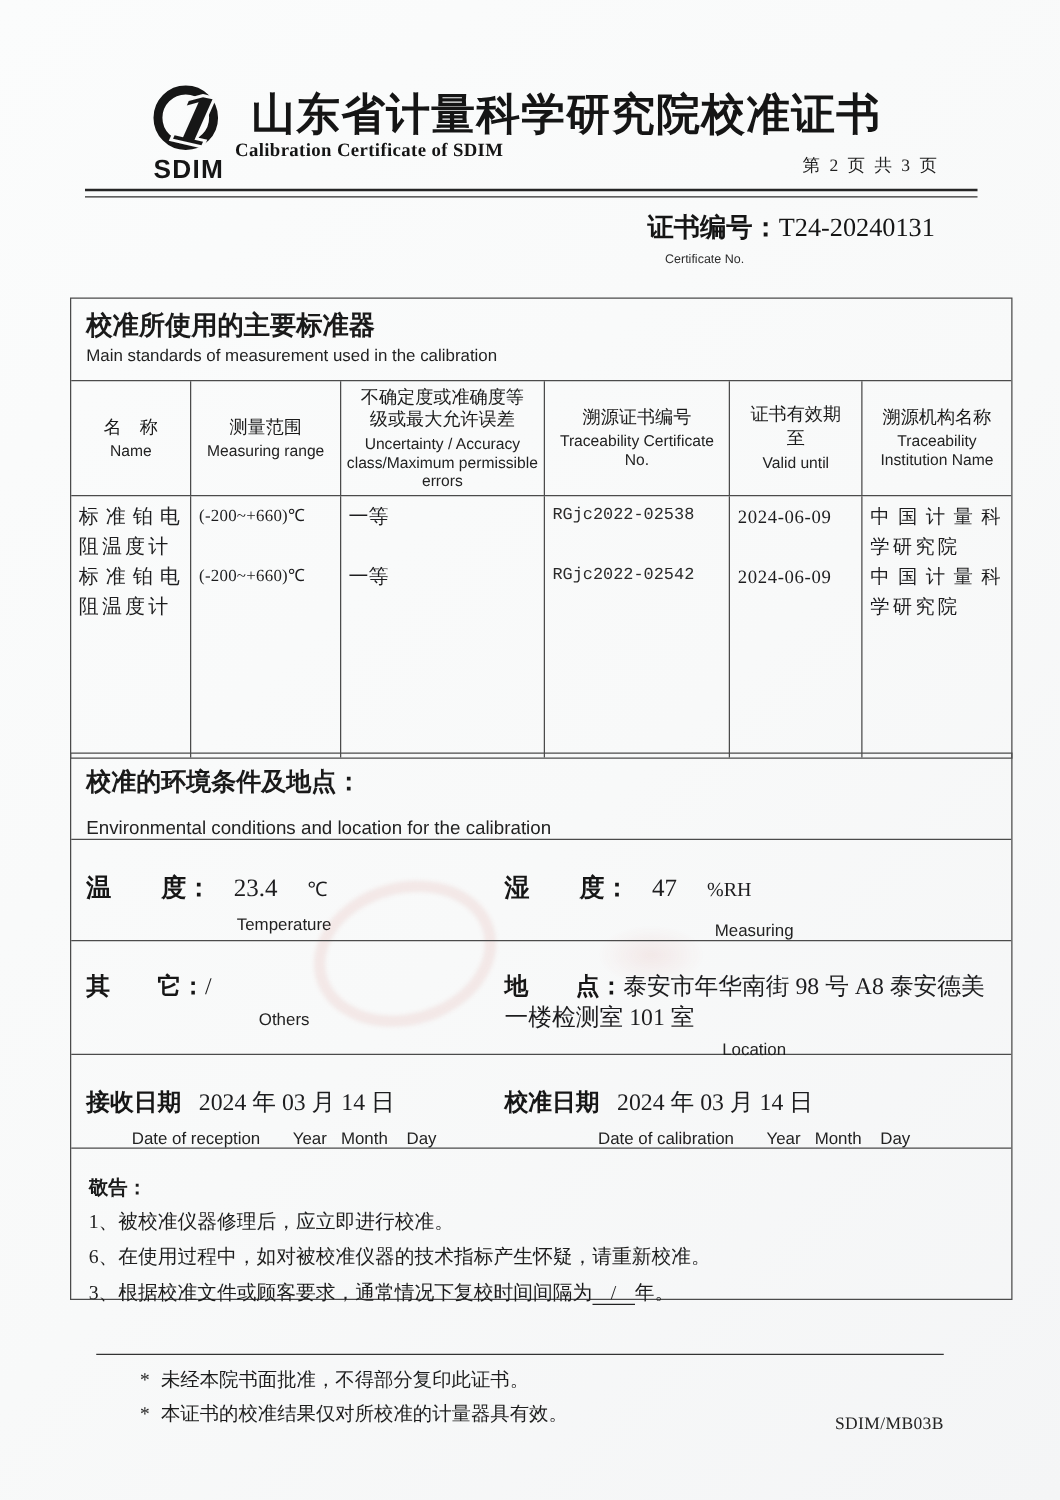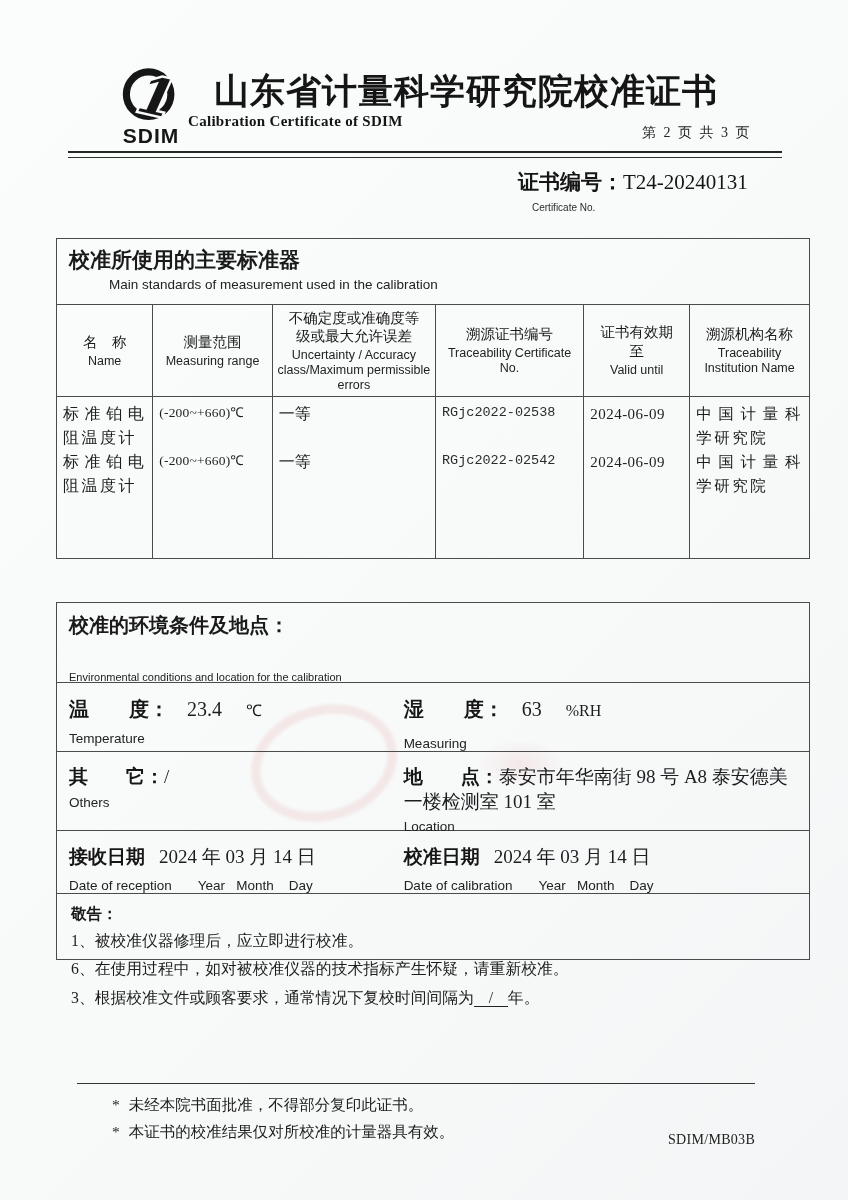--- a/index.html
+++ b/index.html
@@ -9,49 +9,49 @@
     background:linear-gradient(135deg,#fbfcfc 0%, #f8f9f9 55%, #f4f5f6 100%);
     font-family:"Liberation Serif", serif; color:#1d1d1f; overflow:hidden;
   }
   .sans { font-family:"Liberation Sans", sans-serif; }
 
   
   .logo { position:absolute; left:108px; top:64px; width:86px; text-align:center; }
   .logo svg { display:block; margin:0 auto; }
   .logo-text { font-family:"Liberation Sans", sans-serif; font-weight:800; font-size:21px;
                letter-spacing:1px; color:#161616; margin-top:-2px; }
-  .title-zh { position:absolute; left:188px; top:68px; width:530px; text-align:right;
+  .title-zh { position:absolute; left:188px; top:68px; width:530px; text-align:center;
               font-size:35px; font-weight:700; letter-spacing:1px; color:#151515; }
   .title-en { position:absolute; left:188px; top:113px; width:530px; text-align:left;
               font-size:15px; font-weight:700; letter-spacing:.3px; color:#141414; }
   .page-info { position:absolute; left:642px; top:124px; font-size:14px; letter-spacing:2px; color:#222; }
   .double-rule { position:absolute; left:68px; top:151px; width:714px; height:7px;
                  border-top:2.6px solid #262626; border-bottom:1.9px solid #2e2e2e; }
   .cert-line { position:absolute; left:518px; top:168px; font-size:21px; color:#151515; }
   .cert-line .lbl { font-weight:600; }
   .cert-en { position:absolute; left:532px; top:202px; font-size:10px; color:#2c2c2c; }
 
   
   .stamp-ring { position:absolute; left:250px; top:706px; width:148px; height:114px;
                 border:9px solid rgba(193,52,44,.09); border-radius:50%;
                 transform:rotate(-16deg); filter:blur(1.5px); }
   .stamp-blob { position:absolute; left:478px; top:740px; width:86px; height:48px;
                 background:radial-gradient(ellipse at center, rgba(193,52,44,.08), rgba(193,52,44,0) 70%);
                 filter:blur(1px); }
 
   
   .tbl { position:absolute; left:56px; width:754px; border:1.6px solid #4b4b4b; display:flex; flex-direction:column; }
-  .tbl1 { top:238px; height:321px; }
-  .tbl2 { top:602px; height:358px; }
+  .tbl1 { top:238px; height:369px; }
+  .tbl2 { top:602px; height:438px;gap:12px; }
   .sec { border-bottom:1.5px solid #4b4b4b; }
   .sec:last-child { border-bottom:none; }
 
   .sec-title { height:66px; padding:7px 12px 0; }
   .sec-title .zh { font-family:"Liberation Sans", sans-serif; font-size:21px; font-weight:700; color:#1a1a1a; }
-  .sec-title .en { font-family:"Liberation Sans", sans-serif; font-size:13.5px; margin-top:3px; color:#222;margin-left:40px; }
+  .sec-title .en { font-family:"Liberation Sans", sans-serif; font-size:13.5px; margin-top:3px; color:#222; }
 
   .grid6 { display:grid; grid-template-columns:12.8% 15.9% 21.7% 19.7% 14.1% 15.8%; }
   .grid6 > div { border-right:1.4px solid #4b4b4b;align-items:center; }
   .grid6 > div:last-child { border-right:none; }
 
   .head-row { height:92px; }
   .head-cell { display:flex; flex-direction:column; justify-content:center; align-items:center;
                text-align:center; padding:2px 3px; }
   .head-cell .zh { font-family:"Liberation Sans", sans-serif; font-size:14.5px; line-height:1.3;
                    white-space:pre-line; color:#1a1a1a; }
@@ -63,29 +63,29 @@
   .entry { height:48px; overflow:hidden; }
   .c-name  { font-size:16px; line-height:1.5; letter-spacing:2.5px; text-align:justify; }
   .c-range { font-size:13.5px; line-height:1.6; letter-spacing:.2px; }
   .c-grade { font-size:16px; line-height:1.5; }
   .c-cert  { font-family:"Liberation Mono", monospace; font-size:13.5px; line-height:1.7; color:#2a2a2a; }
   .c-valid { font-size:15px; line-height:1.7; letter-spacing:.5px; }
   .c-inst  { font-size:15.5px; line-height:1.55; letter-spacing:2.5px; text-align:justify; }
 
   .env-title { height:80px; padding:9px 12px 0; }
   .env-title .zh { font-family:"Liberation Sans", sans-serif; font-size:20px; font-weight:700; color:#1a1a1a; }
-  .env-title .en { font-family:"Liberation Sans", sans-serif; font-size:11px; margin-top:32px; color:#222; }
+  .env-title .en { font-family:"Liberation Sans", sans-serif; font-size:15px; margin-top:15px; color:#222; }
 
   .split { display:grid; grid-template-columns:44.5% 55.5%; }
   .row-th { height:83px; }
   .row-th .cell, .row-ol .cell, .row-dt .cell { padding:13px 6px 0 12px; }
   .zh-label { font-family:"Liberation Sans", sans-serif; font-size:20px; font-weight:600; color:#161616; }
   .val { font-size:20px; margin-left:18px; }
   .unit { font-size:16px; margin-left:24px; }
-  .en-sub { font-family:"Liberation Sans", sans-serif; font-size:13.5px; color:#222; margin-top:8px; }
+  .en-sub { font-family:"Liberation Sans", sans-serif; font-size:13.5px; color:#222; margin-top:8px;text-align:center; }
   .en-sub.more { margin-top:13px; }
 
   .row-ol { height:79px; }
   .row-ol .loc-text { font-size:19px; line-height:1.3; }
   .row-ol .loc-text .zh-label { font-size:19px; }
   .row-ol .loc-text .v { font-size:19px; }
   .row-ol .en-sub { margin-top:5px; }
 
   .row-dt { height:83px; }
   .date-line .zh-label { font-size:19px; }
@@ -201,21 +201,21 @@
 
     <div class="sec row-th split">
       <div class="cell">
         <div>
           <span class="zh-label">温　　度：</span><span class="val">23.4</span><span class="unit">℃</span>
         </div>
         <div class="en-sub">Temperature</div>
       </div>
       <div class="cell">
         <div>
-          <span class="zh-label">湿　　度：</span><span class="val">63</span><span class="unit">%RH</span>
+          <span class="zh-label">湿　　度：</span><span class="val">47</span><span class="unit">%RH</span>
         </div>
         <div class="en-sub more">Measuring</div>
       </div>
     </div>
 
     <div class="sec row-ol split">
       <div class="cell">
         <div class="loc-text">
           <span class="zh-label">其　　它：</span><span class="v">/</span>
         </div>

